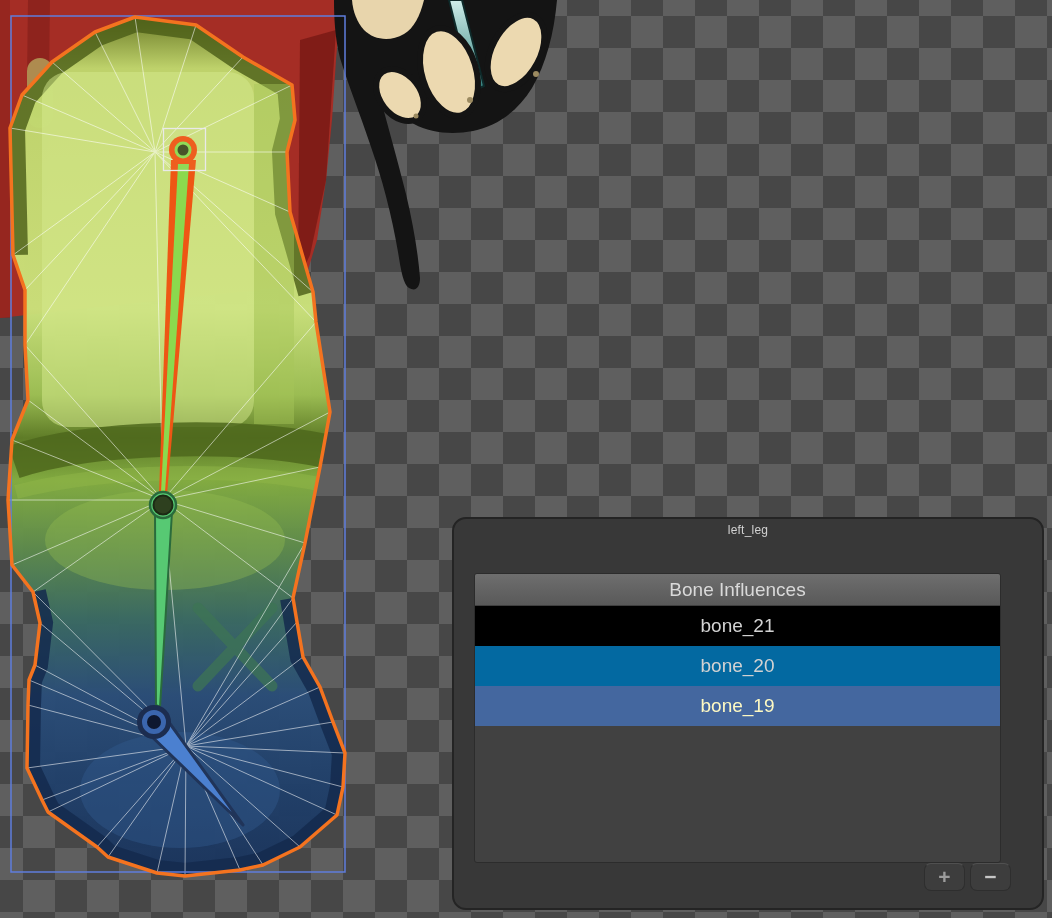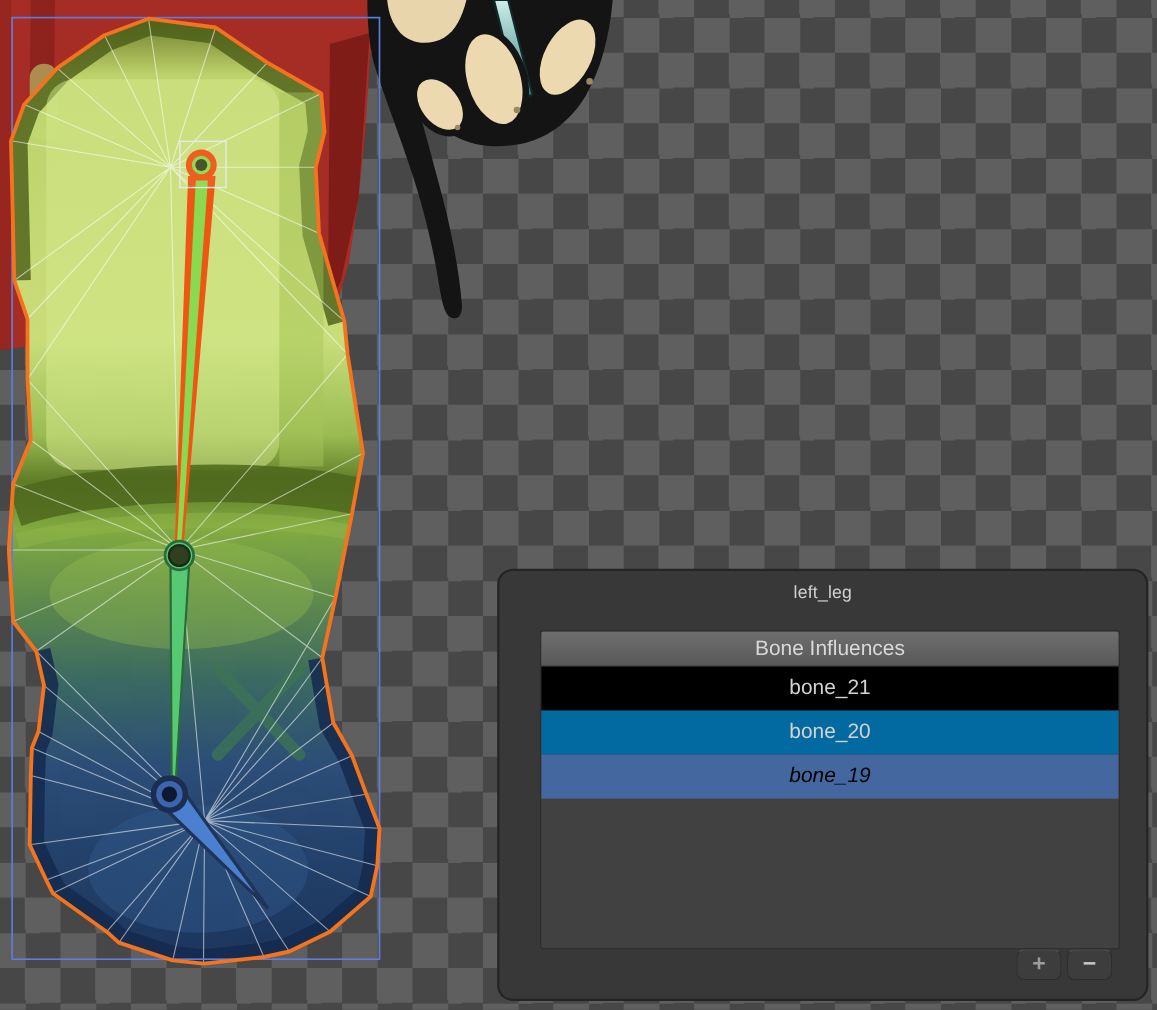--- a/index.html
+++ b/index.html
@@ -13,39 +13,39 @@
   }
   .scene{position:absolute;left:0;top:0;width:1052px;height:918px;}
 
   
   .panel{
     position:absolute;left:452px;top:517px;width:592px;height:393px;
     box-sizing:border-box;background:#383838;border:2px solid #242424;
     border-radius:14px;
   }
   .panel-title{
-    text-align:center;color:#d2d2d2;font-size:16px;line-height:22px;
-    padding-top:10px;letter-spacing:.2px;
+    text-align:center;color:#d2d2d2;font-size:12px;line-height:22px;
+    letter-spacing:.2px;
   }
   .bone-list{
-    position:absolute;left:37px;top:54px;width:527px;height:290px;
+    position:absolute;left:20px;top:54px;width:527px;height:290px;
     box-sizing:border-box;background:#414141;border:1px solid #2c2c2c;
     border-radius:3px;overflow:hidden;
   }
   .list-header{
     height:31px;line-height:31px;text-align:center;font-size:19px;color:#d9d9d9;
     background:linear-gradient(#6e6e6e,#595959);
     border-bottom:1px solid #3f3f3f;
   }
   .row{
     height:40px;line-height:40px;text-align:center;font-size:19px;color:#d2d2d2;
   }
   .row.r0{background:#000000;}
   .row.r1{background:#0369a1;}
-  .row.selected{background:#44679f;color:#000000;font-style:italic;}
+  .row.selected{background:#44679f;color:#fef9c3;}
   .btn-bar{
     position:absolute;right:31px;bottom:17px;display:flex;gap:5px;
   }
   .mini-btn{
     width:41px;height:28px;box-sizing:border-box;border-radius:7px;
     background:#3d3d3d;border:1px solid #2e2e2e;border-top-color:#505050;
     text-align:center;font-size:21px;font-weight:bold;line-height:25px;
     cursor:pointer;user-select:none;
   }
   .mini-btn.add{color:#9c9c9c;}

